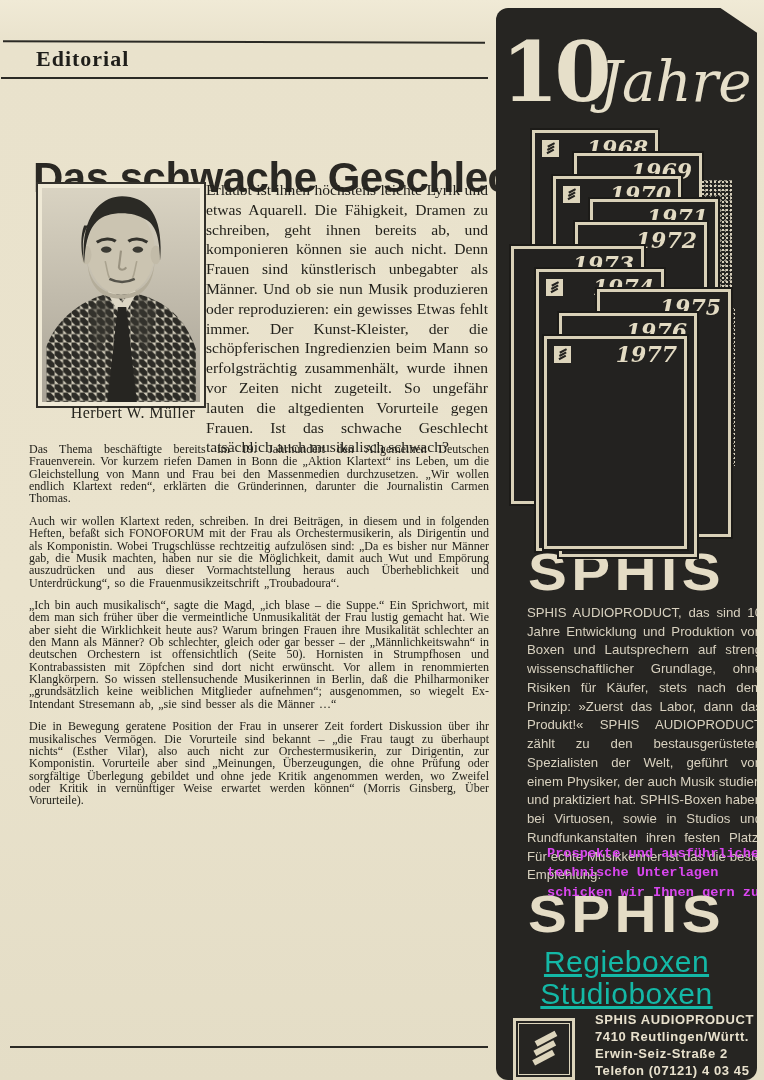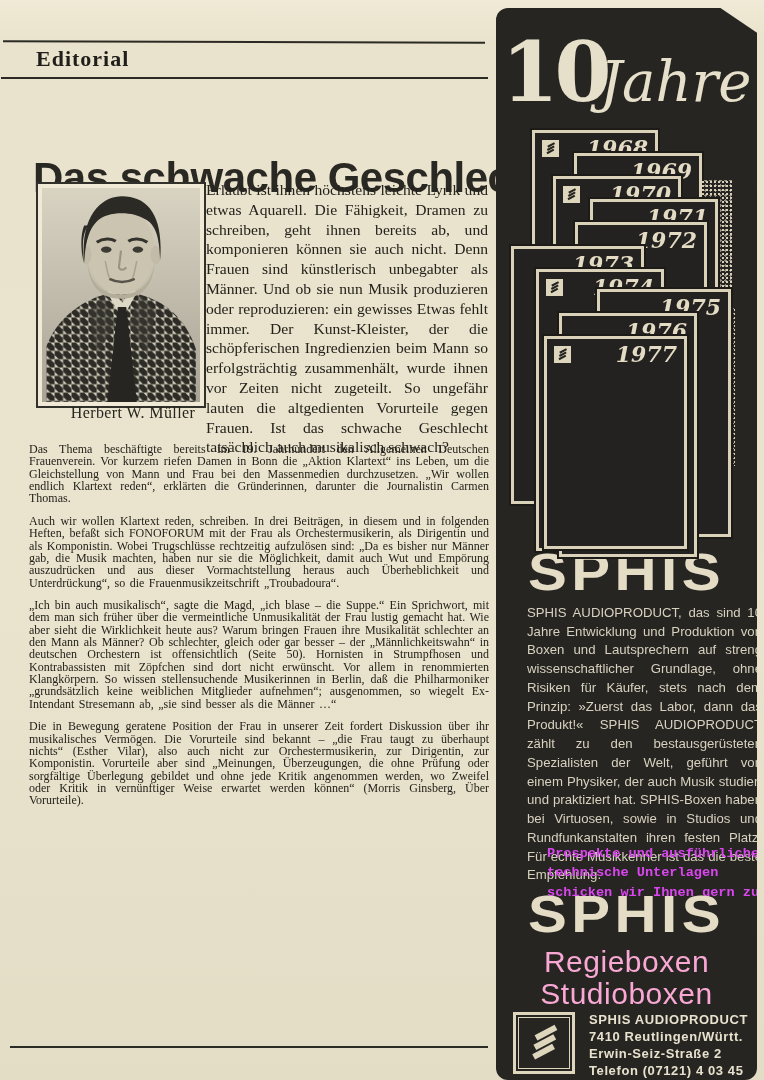--- a/index.html
+++ b/index.html
@@ -75,23 +75,23 @@
 
   .ad-body{position:absolute;left:13px;top:596px;width:235px;
     font-family:"Liberation Sans",sans-serif;font-size:13.2px;line-height:1.42;
     text-align:justify;color:#d8d1bf;margin-left:18px;}
   .ad-body-bold{position:absolute;left:13px;top:836px;width:237px;
     font-family:Liberation Mono, monospace;font-weight:bold;font-size:13.6px;
     line-height:1.42;color:#d946ef;margin-left:38px;}
 
   .products{position:absolute;left:0;top:938px;width:100%;text-align:center;
     font-family:"Liberation Sans",sans-serif;font-size:30px;line-height:1.07;
-    color:#f9a8d4;letter-spacing:.5px;}
-
-  .addr{position:absolute;left:9px;top:1004px;width:244px;display:flex;gap:14px;align-items:flex-start;padding-left:8px;}
+    color:#14b8a6;letter-spacing:.5px;text-decoration:underline;}
+
+  .addr{position:absolute;left:9px;top:1004px;width:244px;display:flex;gap:20px;align-items:flex-end;padding-left:8px;}
   .addr-logo{width:56px;height:56px;flex:0 0 auto;border:3px solid #ddd5bc;
     box-shadow:inset 0 0 0 2px #262522, inset 0 0 0 3px #ddd5bc;background:#262522;
     display:flex;align-items:center;justify-content:center;}
   .addr-logo svg{width:38px;height:38px;}
   .addr-text{font-family:"Liberation Sans",sans-serif;font-weight:bold;font-size:13px;
     line-height:1.3;letter-spacing:.6px;color:#e8e1cd;white-space:nowrap;}
 </style>
 </head>
 <body>
 

